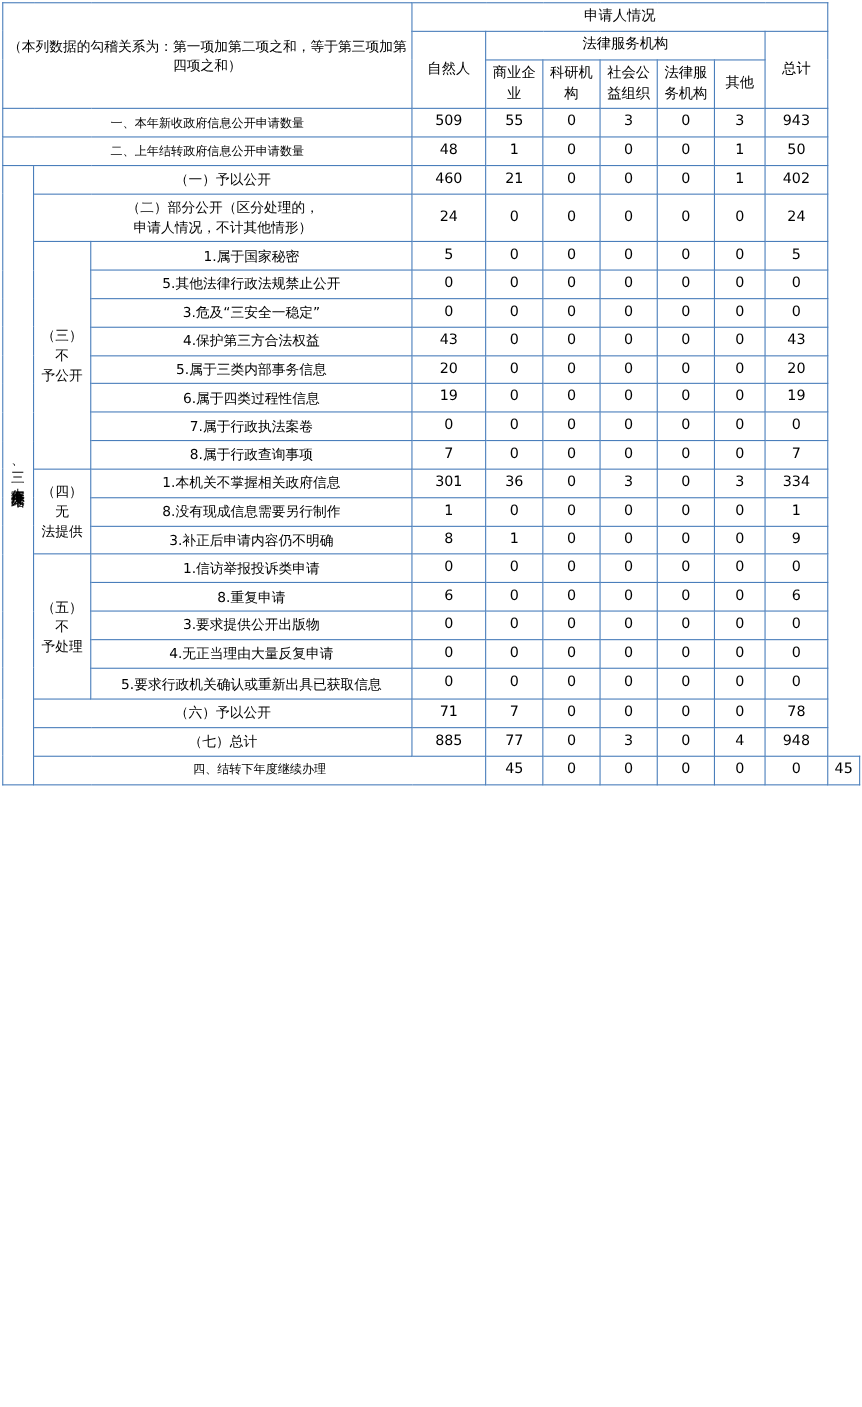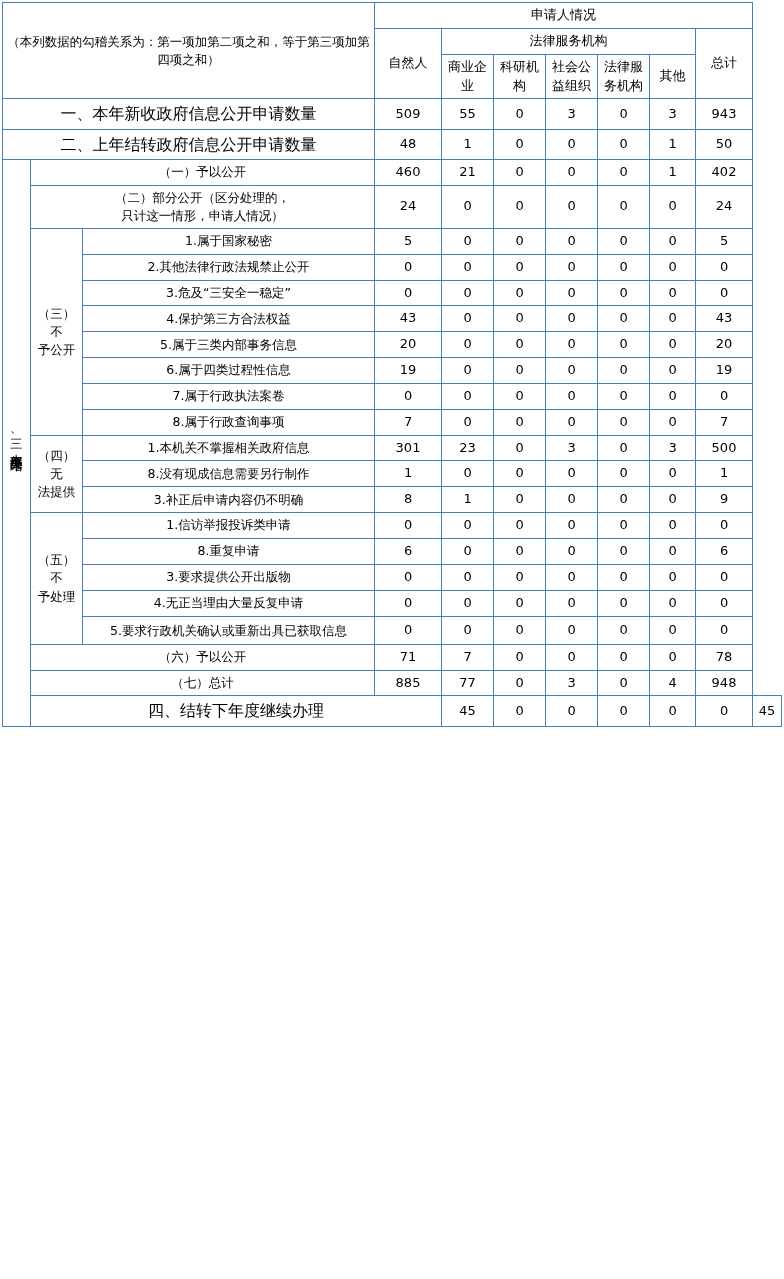--- a/index.html
+++ b/index.html
@@ -17,21 +17,21 @@
     border:1px solid #4a7ebb;
     background:#ffffff;
     text-align:center;
     vertical-align:middle;
     padding:3px 2px;
     line-height:1.45;
   }
   td.hdr{ background:#bdd7ee; font-size:13px; }
   td.hdr-left{ background:#bdd7ee; text-align:left; padding-left:10px; line-height:1.9; }
   td.rowlabel{ background:#deeaf6; text-align:left; padding-left:8px; }
-  td.rowlabel-blue{ background:#bdd7ee; text-align:left; padding-left:8px; font-size:16px;}
+  td.rowlabel-blue{ background:#bdd7ee; text-align:left; padding-left:8px; font-size:11px;}
   td.sidecell{ background:#deeaf6; text-align:center; padding:2px 4px; }
   td.num{ background:#ffffff; font-size:13px; }
   td.vert{
     background:#deeaf6;
     text-align:center;
     vertical-align:middle;
     padding:4px 2px;
   }
   .vtext{ writing-mode:vertical-rl; text-orientation:upright; letter-spacing:1px; line-height:1.25; display:inline-block;}
   .two-line{ line-height:1.9;margin-top:30px; }
@@ -105,21 +105,21 @@
     <td class="num">0</td>
     <td class="num">0</td>
     <td class="num">0</td>
     <td class="num">1</td>
     <td class="num">402</td>
   </tr>
 
   <tr>
     <td class="rowlabel two-line" colspan="2">
       <div>（二）部分公开（区分处理的，</div>
-      <div>只计这一情形，申请人情况）</div>
+      <div>申请人情况，不计其他情形）</div>
     </td>
     <td class="num">24</td>
     <td class="num">0</td>
     <td class="num">0</td>
     <td class="num">0</td>
     <td class="num">0</td>
     <td class="num">0</td>
     <td class="num">24</td>
   </tr>
 
@@ -131,21 +131,21 @@
     <td class="rowlabel">1.属于国家秘密</td>
     <td class="num">5</td>
     <td class="num">0</td>
     <td class="num">0</td>
     <td class="num">0</td>
     <td class="num">0</td>
     <td class="num">0</td>
     <td class="num">5</td>
   </tr>
   <tr>
-    <td class="rowlabel">2.其他法律行政法规禁止公开</td>
+    <td class="rowlabel">5.其他法律行政法规禁止公开</td>
     <td class="num">0</td>
     <td class="num">0</td>
     <td class="num">0</td>
     <td class="num">0</td>
     <td class="num">0</td>
     <td class="num">0</td>
     <td class="num">0</td>
   </tr>
   <tr>
     <td class="rowlabel">3.危及“三安全一稳定”</td>
@@ -208,26 +208,26 @@
     <td class="num">7</td>
   </tr>
 
   <tr>
     <td class="sidecell" rowspan="3">
       <div>（四）无</div>
       <div>法提供</div>
     </td>
     <td class="rowlabel">1.本机关不掌握相关政府信息</td>
     <td class="num">301</td>
-    <td class="num">23</td>
-    <td class="num">0</td>
-    <td class="num">3</td>
-    <td class="num">0</td>
-    <td class="num">3</td>
-    <td class="num">500</td>
+    <td class="num">36</td>
+    <td class="num">0</td>
+    <td class="num">3</td>
+    <td class="num">0</td>
+    <td class="num">3</td>
+    <td class="num">334</td>
   </tr>
   <tr>
     <td class="rowlabel">8.没有现成信息需要另行制作</td>
     <td class="num">1</td>
     <td class="num">0</td>
     <td class="num">0</td>
     <td class="num">0</td>
     <td class="num">0</td>
     <td class="num">0</td>
     <td class="num">1</td>

